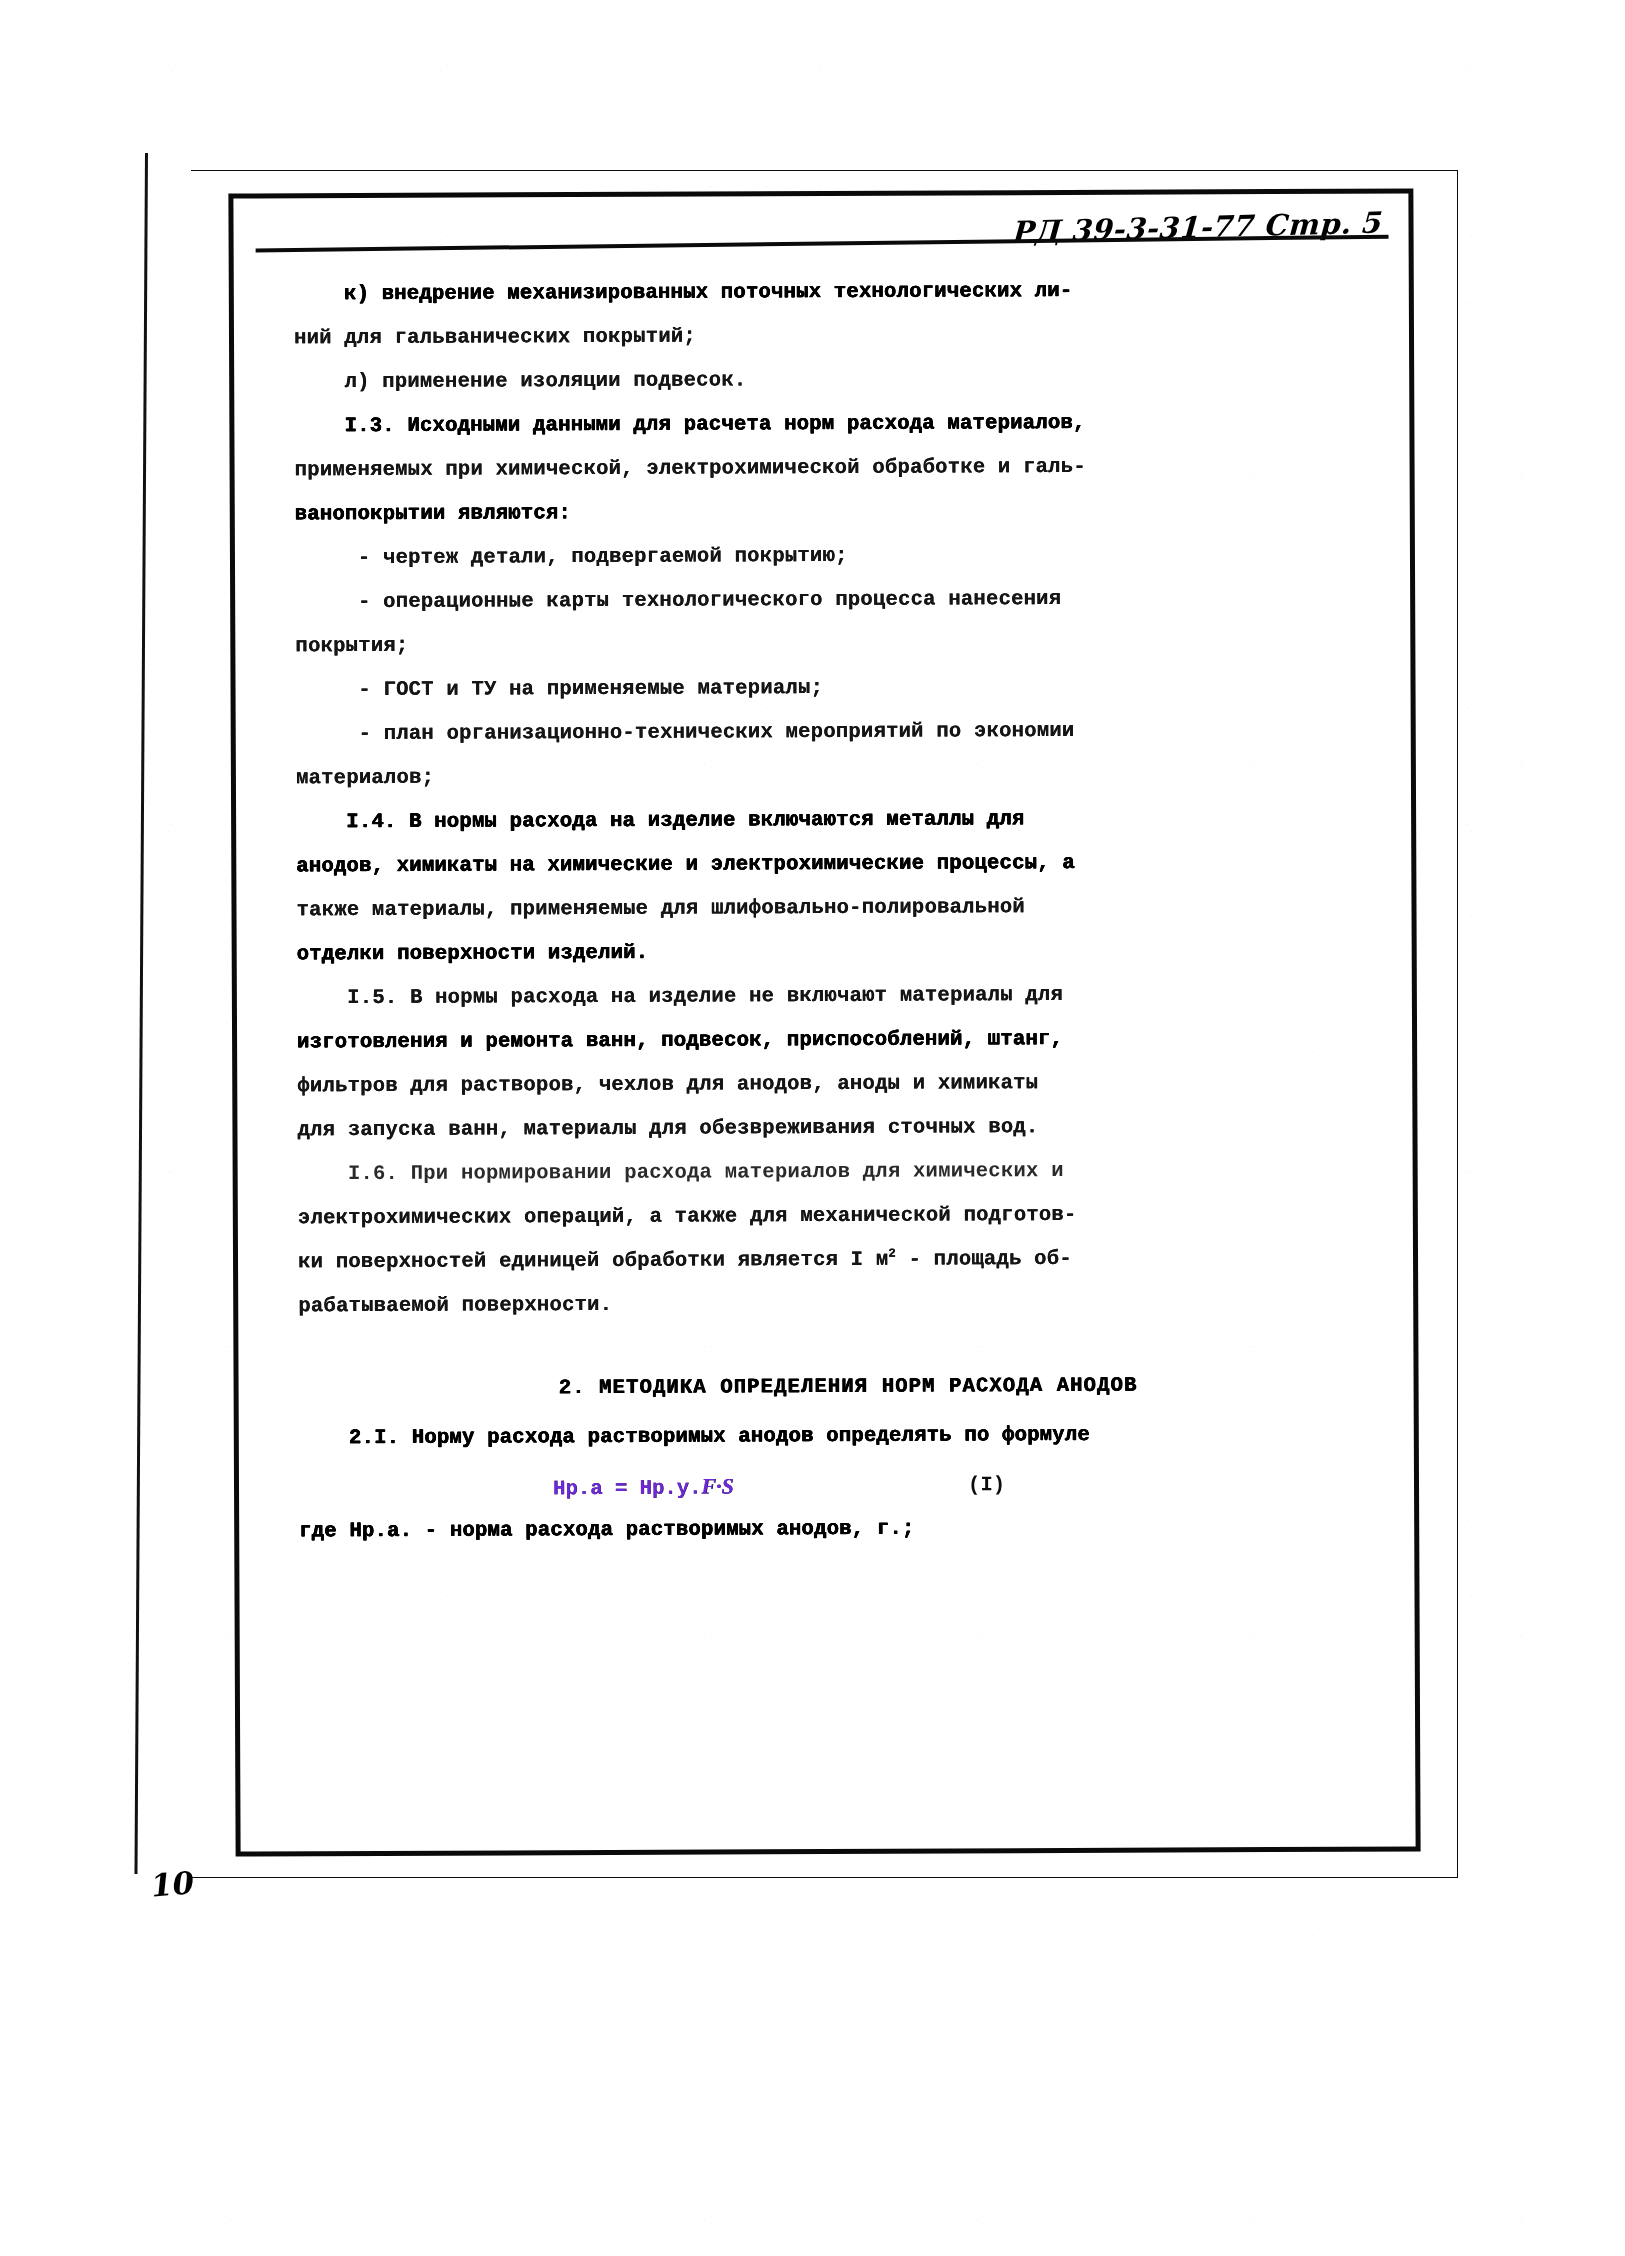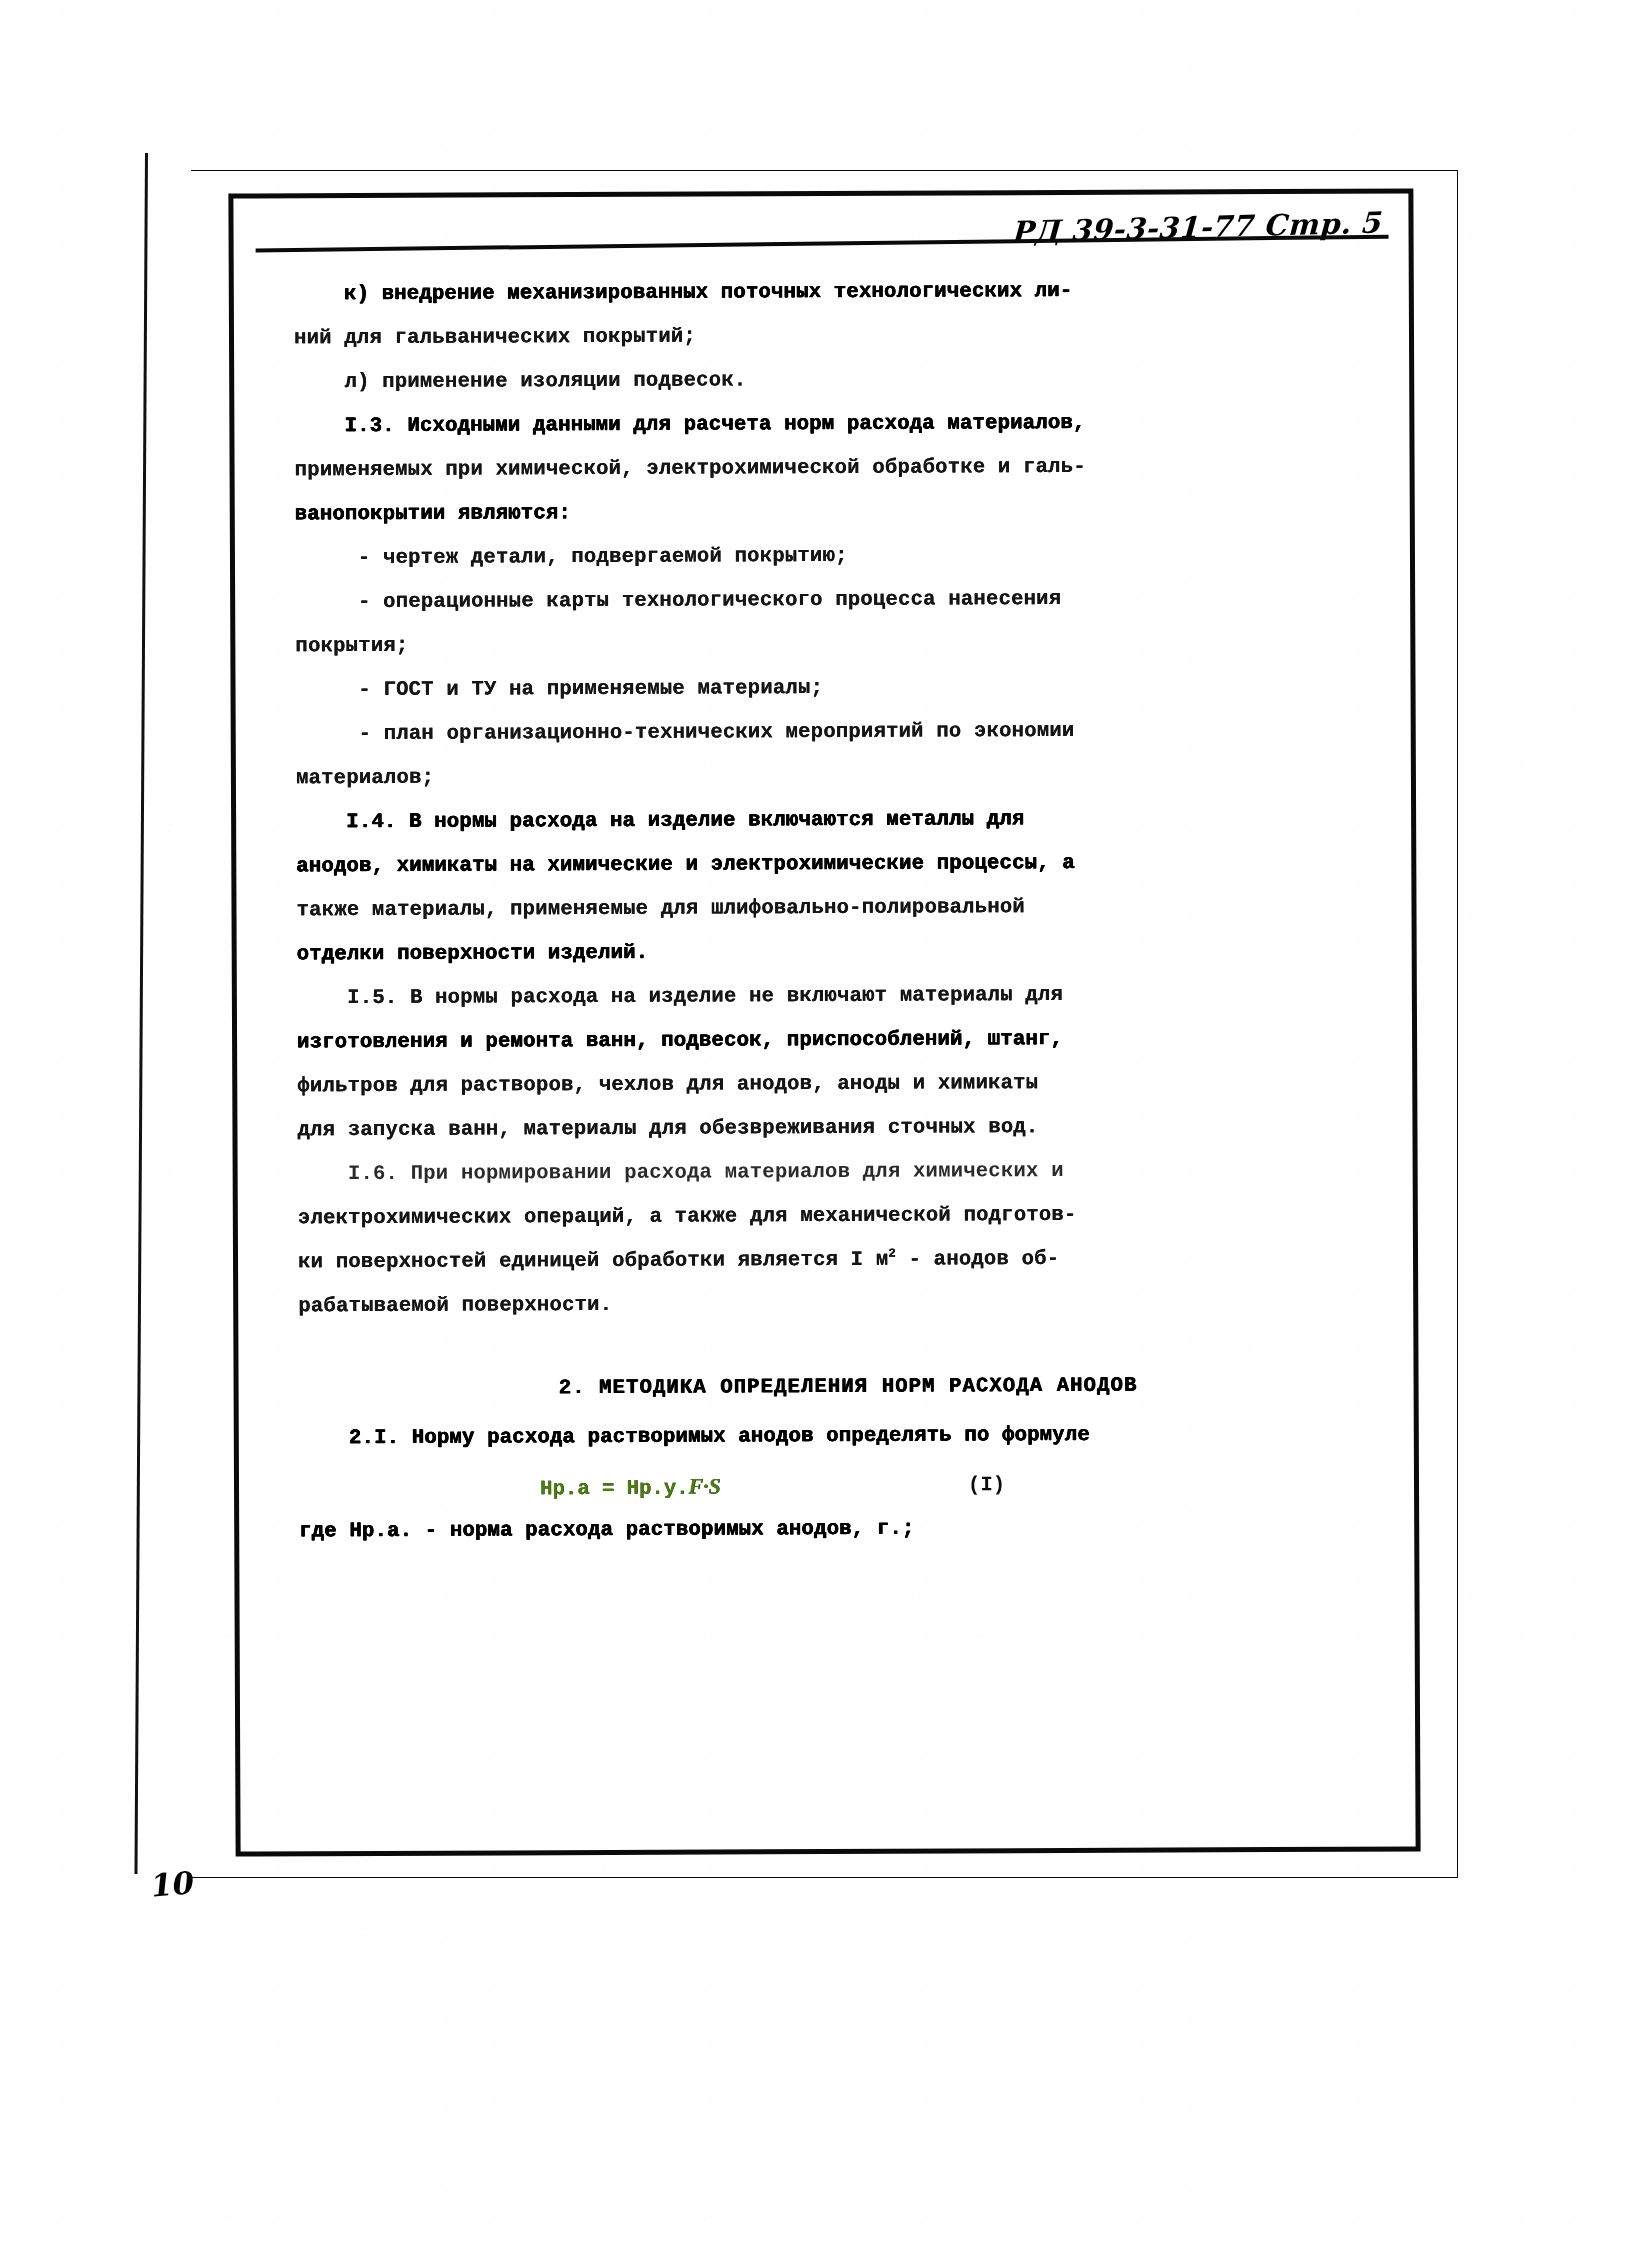--- a/index.html
+++ b/index.html
@@ -146,27 +146,27 @@
   }
 
   
   .formula-row {
     position: relative;
     height: 44px;
     margin-top: 5.7px;
   }
   .formula-body {
     position: absolute;
-    left: 241px;
+    left: 254px;
     top: 0;
     font-family: "Liberation Mono", "DejaVu Sans Mono", monospace;
     font-weight: 700;
     font-size: 20.6px;
     line-height: 44px;
-    color: #4d7c0f;
+    color: #6d28d9;
     white-space: pre;
     text-shadow: 0.3px 0 0 #000;
   }
   .formula-body .mathital {
     font-family: "Liberation Serif", "DejaVu Serif", serif;
     font-style: italic;
     font-weight: 700;
     font-size: 22px;
   }
   .formula-number {
@@ -252,21 +252,21 @@
       <div class="tline ink-heavy">анодов, химикаты на химические и электрохимические процессы, а</div>
       <div class="tline ink-mid">также материалы, применяемые для шлифовально-полировальной</div>
       <div class="tline ink-heavy">отделки поверхности изделий.</div>
       <div class="tline ink-mid">    I.5. В нормы расхода на изделие не включают материалы для</div>
       <div class="tline ink-heavy">изготовления и ремонта ванн, подвесок, приспособлений, штанг,</div>
       <div class="tline ink-mid">фильтров для растворов, чехлов для анодов, аноды и химикаты</div>
       <div class="tline ink-mid">для запуска ванн, материалы для обезвреживания сточных вод.</div>
       <div class="tline ink-light">    I.6. При нормировании расхода материалов для химических и</div>
       <div class="tline ink-mid">электрохимических операций, а также для механической подготов-</div>
 
-      <div class="tline ink-mid"><span>ки поверхностей единицей обработки является I м</span><sup class="msq">2</sup><span> - анодов об-</span></div>
+      <div class="tline ink-mid"><span>ки поверхностей единицей обработки является I м</span><sup class="msq">2</sup><span> - площадь об-</span></div>
 
       <div class="tline ink-mid">рабатываемой поверхности.</div>
 
       <div class="section-heading">2. МЕТОДИКА ОПРЕДЕЛЕНИЯ НОРМ РАСХОДА АНОДОВ</div>
 
       <div class="tline ink-heavy gap-before">    2.I. Норму расхода растворимых анодов определять по формуле</div>
 
       <div class="formula-row">
         <div class="formula-body"><span>Нр.а = Нр.у.</span><span class="mathital">F·S</span></div>
         <div class="formula-number">(I)</div>

